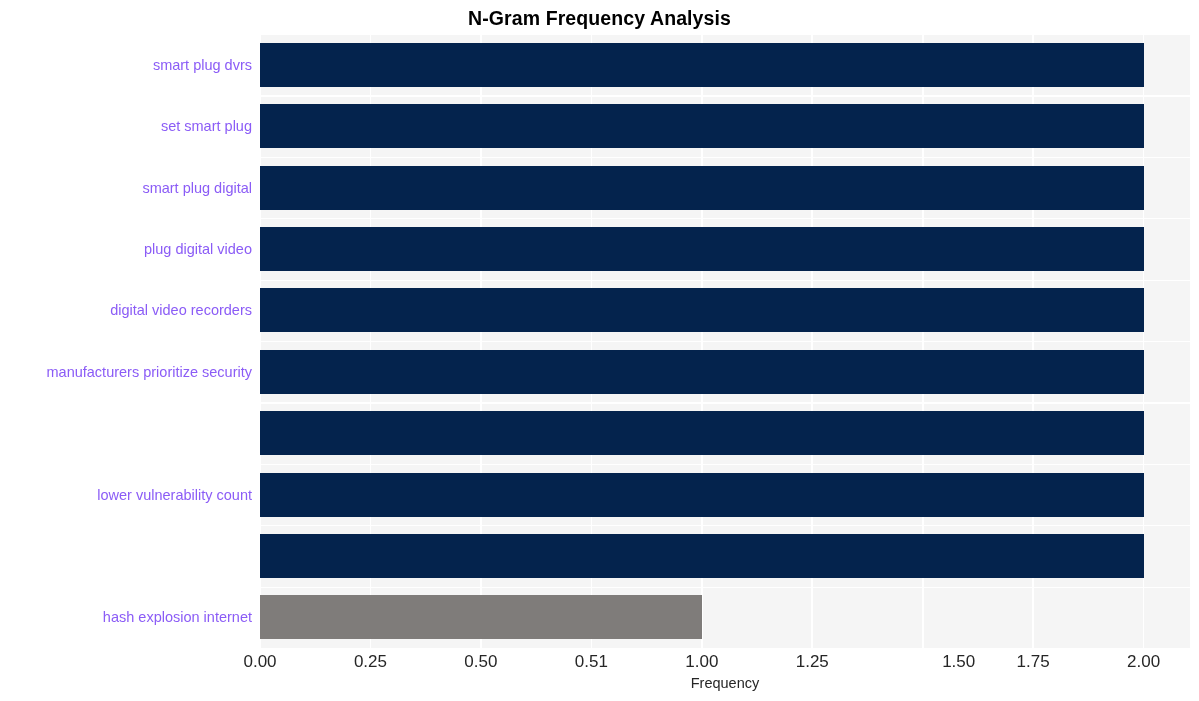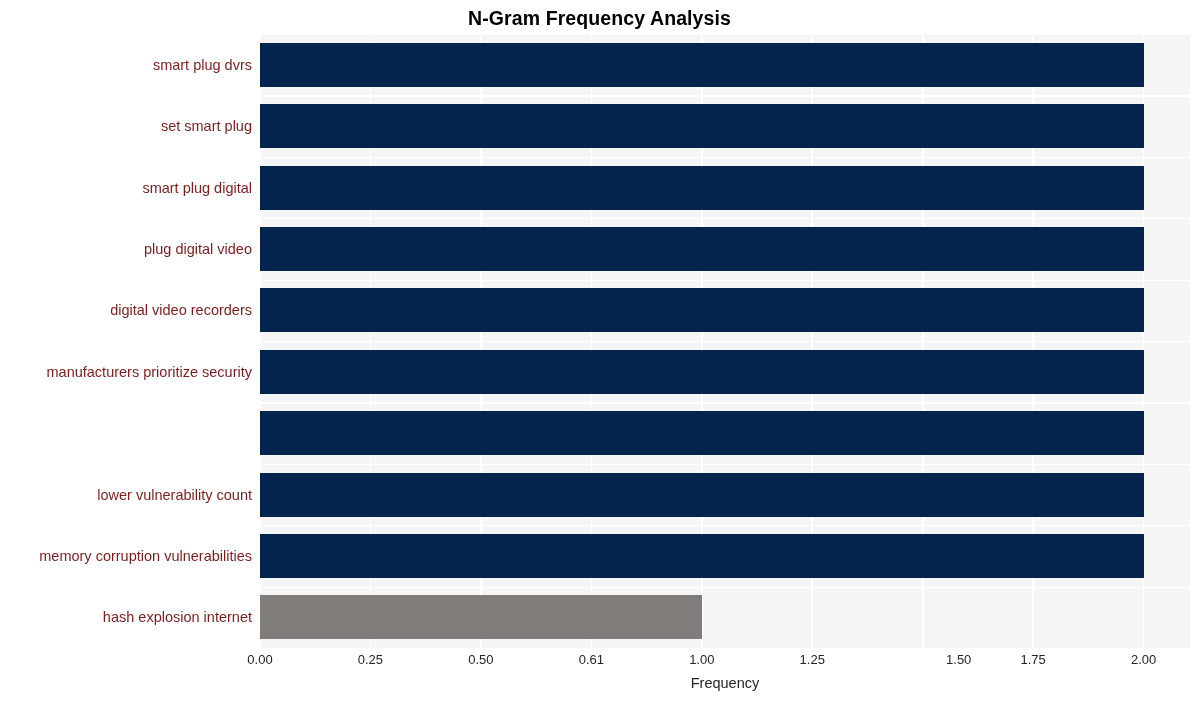--- a/index.html
+++ b/index.html
@@ -73,37 +73,37 @@
     top: 34px;
     width: 252px;
     height: 614px;
   }
   .ylabel {
     position: absolute;
     right: 0;
     width: 252px;
     text-align: right;
     font-size: 14.5px;
-    color: #7f1d1d;
+    color: #8b5cf6;
     white-space: nowrap;
     transform: translateY(-50%);
   }
 
   
   #xlabels {
     position: absolute;
     left: 0;
     top: 652px;
     width: 1199px;
     height: 22px;
   }
   .xlabel {
     position: absolute;
     top: 0;
-    font-size: 13px;
+    font-size: 17px;
     color: #262626;
     transform: translateX(-50%);
     white-space: nowrap;
   }
 
   #xaxis-title {
     position: absolute;
     left: 260px;
     top: 675px;
     width: 930px;
@@ -152,29 +152,28 @@
     </div>
 
   <div id="ylabels">
       <div class="ylabel" style="top: 30.7px;">smart plug dvrs</div>
       <div class="ylabel" style="top: 92.1px;">set smart plug</div>
       <div class="ylabel" style="top: 153.5px;">smart plug digital</div>
       <div class="ylabel" style="top: 214.9px;">plug digital video</div>
       <div class="ylabel" style="top: 337.7px;">manufacturers prioritize security</div>
       <div class="ylabel" style="top: 276.3px;">digital video recorders</div>
       <div class="ylabel" style="top: 460.5px;">lower vulnerability count</div>
-      <div class="ylabel" style="top: 521.9px;">memory corruption vulnerabilities</div>
       <div class="ylabel" style="top: 583.3px;">hash explosion internet</div>
     </div>
 
   <div id="xlabels">
       <div class="xlabel" style="left: 260px;">0.00</div>
       <div class="xlabel" style="left: 370.451px;">0.25</div>
       <div class="xlabel" style="left: 480.903px;">0.50</div>
-      <div class="xlabel" style="left: 591.354px;">0.61</div>
+      <div class="xlabel" style="left: 591.354px;">0.51</div>
       <div class="xlabel" style="left: 701.805px;">1.00</div>
       <div class="xlabel" style="left: 812.257px;">1.25</div>
       <div class="xlabel" style="left: 922.708px; margin-left: 36px;">1.50</div>
       <div class="xlabel" style="left: 1033.16px;">1.75</div>
       <div class="xlabel" style="left: 1143.61px;">2.00</div>
     </div>
 
   <div id="xaxis-title">Frequency</div>
 
 </div>

